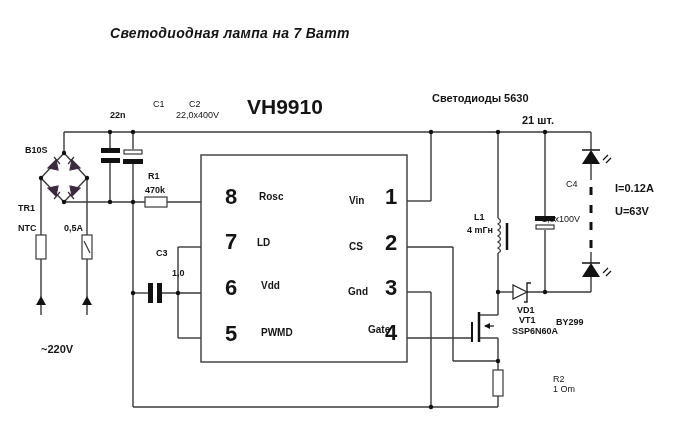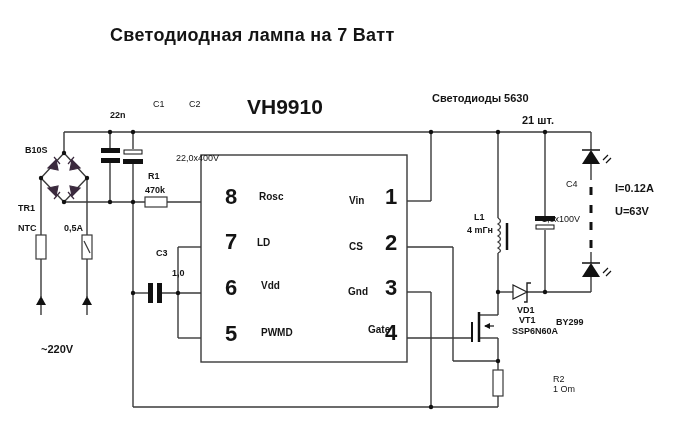--- a/index.html
+++ b/index.html
@@ -1,19 +1,19 @@
 <!DOCTYPE html>
 <html><head>
 <meta charset="utf-8">
 <style>
   html, body { margin:0; padding:0; background:#ffffff; }
   body { width:700px; height:428px; position:relative; overflow:hidden; font-family:"Liberation Sans", sans-serif; color:#111; }
   svg { position:absolute; left:0; top:0; }
   .lbl { position:absolute; white-space:nowrap; color:#141414; line-height:1; }
-  .title { font-family:"Liberation Sans", sans-serif; font-weight:bold; font-size:18px; letter-spacing:0.3px; }
+  .title { font-family:"Liberation Sans", sans-serif; font-weight:bold; font-size:14px; letter-spacing:0.3px;font-style:italic; }
   .chip { font-weight:bold; font-size:21px; }
   .big { font-weight:bold; font-size:11px; }
   .sm { font-size:9px;padding-left:43px; }
   .smb { font-size:9px; font-weight:bold; }
   .pinnum { font-weight:bold; font-size:22px; }
   .pinname { font-weight:bold; font-size:10px; }
 </style>
 </head>
 <body>
 
@@ -195,21 +195,21 @@
 <div class="lbl big" style="left:41px; top:344px;">~220V</div>
 
 <div class="lbl smb" style="left:25px; top:146px;">B10S</div>
 <div class="lbl smb" style="left:18px; top:204px;">TR1</div>
 <div class="lbl smb" style="left:18px; top:224px;">NTC</div>
 <div class="lbl smb" style="left:64px; top:224px;">0,5A</div>
 
 <div class="lbl sm" style="left:110px; top:100px;">C1</div>
 <div class="lbl smb" style="left:110px; top:111px;">22n</div>
 <div class="lbl sm" style="left:146px; top:100px;">C2</div>
-<div class="lbl sm" style="left:133px; top:111px;margin-top:43px;">22,0x400V</div>
+<div class="lbl sm" style="left:133px; top:111px;">22,0x400V</div>
 
 <div class="lbl smb" style="left:148px; top:172px;">R1</div>
 <div class="lbl smb" style="left:145px; top:186px;">470k</div>
 
 <div class="lbl smb" style="left:156px; top:249px;">C3</div>
 <div class="lbl smb" style="left:172px; top:269px;">1,0</div>
 
 <div class="lbl sm" style="left:523px; top:180px;">C4</div>
 <div class="lbl sm" style="left:499px; top:203px;margin-top:12px;">1,0x100V</div>
 

